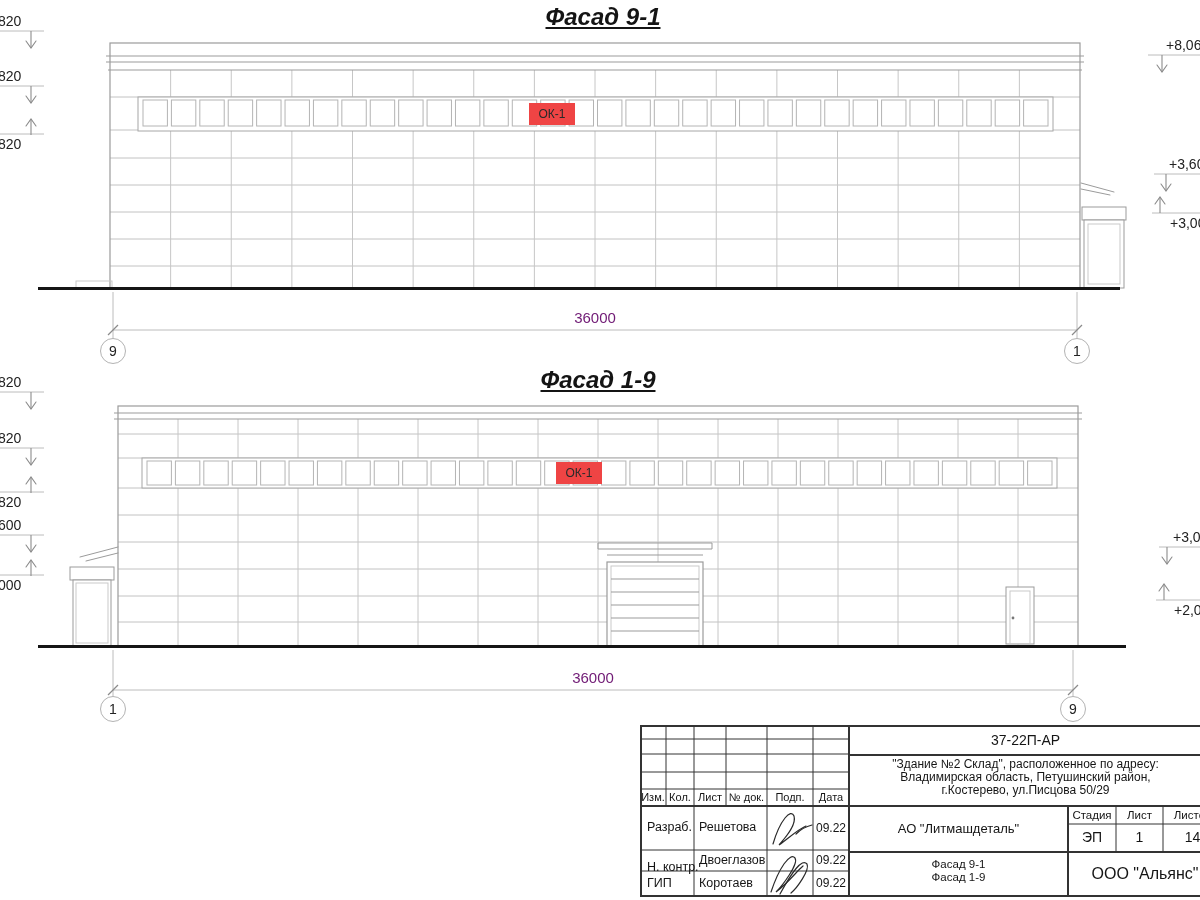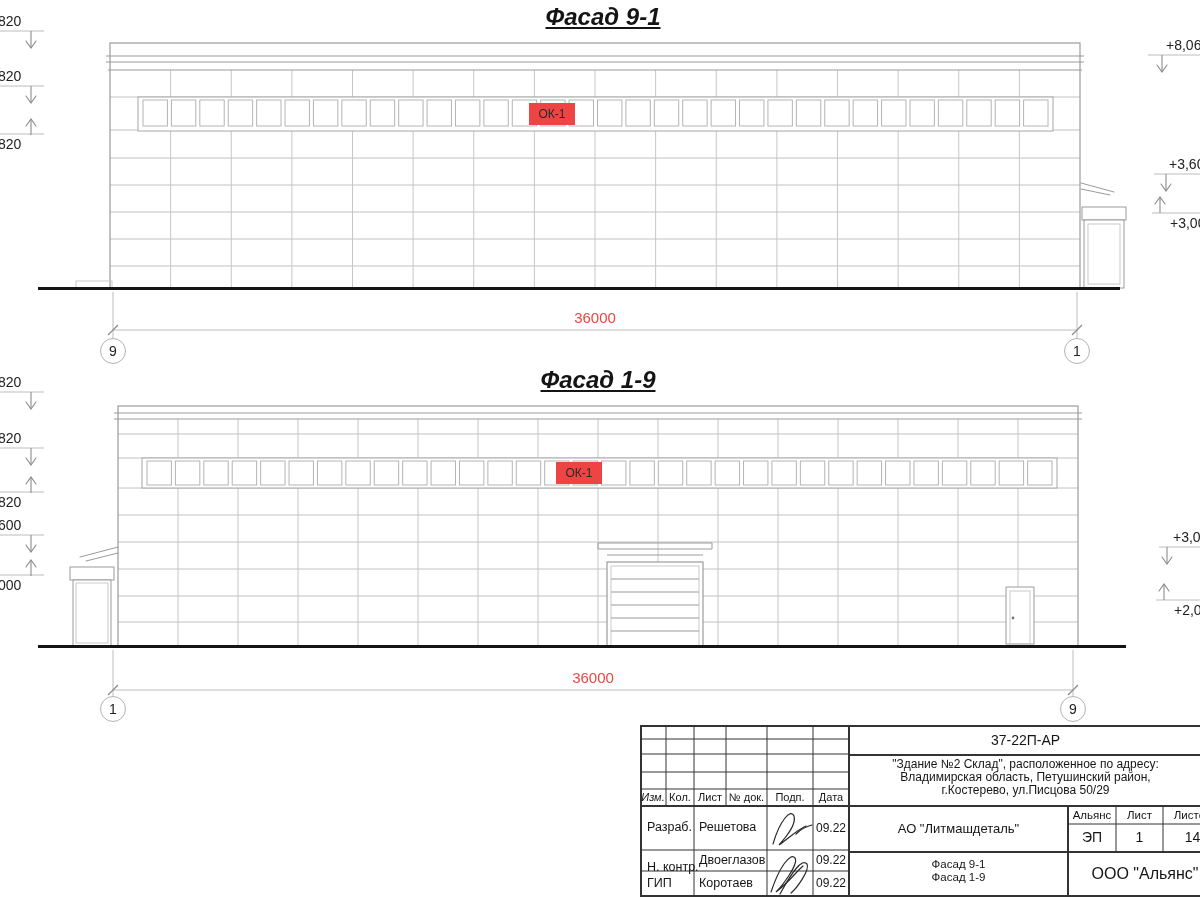--- a/index.html
+++ b/index.html
@@ -3,21 +3,21 @@
 <meta charset="utf-8">
 <style>
   html,body{margin:0;padding:0;background:#fff;}
   .sheet{position:relative;width:1200px;height:900px;background:#fff;overflow:hidden;
          font-family:"Liberation Sans",sans-serif;}
   #lw{position:absolute;left:0;top:0;}
   .ftitle{position:absolute;width:400px;text-align:center;
           font-family:"Liberation Sans",sans-serif;font-style:italic;font-weight:700;
           font-size:24px;text-decoration:underline;color:#141414;}
   .mark{position:absolute;font-size:14px;line-height:16px;color:#222;white-space:nowrap;}
-  .dimtext{position:absolute;width:200px;text-align:center;font-size:15px;color:#ef4444;}
+  .dimtext{position:absolute;width:200px;text-align:center;font-size:15px;color:#701a75;}
   .axis{position:absolute;width:24px;height:24px;border:1px solid #b3b3b3;border-radius:50%;
         background:#fff;display:flex;align-items:center;justify-content:center;
         font-size:14px;color:#232323;}
   .bandlabel{position:absolute;background:#ef4444;display:flex;align-items:center;
              justify-content:center;font-size:12px;color:#2a2a2a;}
   .sc{position:absolute;display:flex;align-items:center;justify-content:center;
       text-align:center;color:#151515;line-height:1.08;}
   .scl{justify-content:flex-start;text-align:left;padding-left:2px;}
 </style>
 </head>
@@ -288,40 +288,40 @@
   <div class="mark" style="left:-2px;top:577px;">000</div>
 
   <div class="mark" style="left:1173px;top:529px;">+3,0</div>
   <div class="mark" style="left:1174px;top:602px;">+2,0</div>
 
   <div class="sc" style="left:851px;top:729px;width:349px;height:24px;font-size:14px;">37-22П-АР</div>
   <div class="sc" style="left:851px;top:757px;width:349px;height:14px;font-size:12px;">"Здание №2 Склад", расположенное по адресу:</div>
   <div class="sc" style="left:851px;top:770px;width:349px;height:14px;font-size:12px;">Владимирская область, Петушинский район,</div>
   <div class="sc" style="left:851px;top:783px;width:349px;height:14px;font-size:12px;">г.Костерево, ул.Писцова 50/29</div>
 
-  <div class="sc" style="left:640px;top:790px;width:26px;height:15px;font-size:11px;font-style:italic;">Изм.</div>
+  <div class="sc" style="left:640px;top:790px;width:26px;height:15px;font-size:11px;">Изм.</div>
   <div class="sc" style="left:666px;top:790px;width:28px;height:15px;font-size:11px;">Кол.</div>
   <div class="sc" style="left:694px;top:790px;width:32px;height:15px;font-size:11px;">Лист</div>
   <div class="sc" style="left:726px;top:790px;width:41px;height:15px;font-size:11px;">№ док.</div>
   <div class="sc" style="left:767px;top:790px;width:46px;height:15px;font-size:11px;">Подп.</div>
   <div class="sc" style="left:813px;top:790px;width:36px;height:15px;font-size:11px;">Дата</div>
 
   <div class="sc scl" style="left:645px;top:806px;width:52px;height:44px;font-size:12.5px;">Разраб.</div>
   <div class="sc scl" style="left:697px;top:806px;width:70px;height:44px;font-size:12.5px;">Решетова</div>
   <div class="sc" style="left:813px;top:806px;width:36px;height:44px;font-size:12px;">09.22</div>
   <div class="sc scl" style="left:645px;top:850px;width:52px;height:36px;font-size:12.5px;">Н. контр.</div>
   <div class="sc scl" style="left:697px;top:850px;width:70px;height:21px;font-size:12.5px;">Двоеглазов</div>
   <div class="sc" style="left:813px;top:850px;width:36px;height:21px;font-size:12px;">09.22</div>
   <div class="sc scl" style="left:645px;top:871px;width:52px;height:25px;font-size:12.5px;">ГИП</div>
   <div class="sc scl" style="left:697px;top:871px;width:70px;height:25px;font-size:12.5px;text-align:center;">Коротаев</div>
   <div class="sc" style="left:813px;top:871px;width:36px;height:25px;font-size:12px;">09.22</div>
 
   <div class="sc" style="left:851px;top:806px;width:215px;height:46px;font-size:13px;">АО "Литмашдеталь"</div>
 
-  <div class="sc" style="left:1068px;top:806px;width:48px;height:18px;font-size:11.5px;">Альянс</div>
+  <div class="sc" style="left:1068px;top:806px;width:48px;height:18px;font-size:11.5px;">Стадия</div>
   <div class="sc" style="left:1116px;top:806px;width:47px;height:18px;font-size:11.5px;">Лист</div>
   <div class="sc" style="left:1163px;top:806px;width:59px;height:18px;font-size:11.5px;">Листов</div>
   <div class="sc" style="left:1068px;top:824px;width:48px;height:28px;font-size:14px;">ЭП</div>
   <div class="sc" style="left:1116px;top:824px;width:47px;height:28px;font-size:14px;">1</div>
   <div class="sc" style="left:1163px;top:824px;width:59px;height:28px;font-size:14px;">14</div>
 
   <div class="sc" style="left:851px;top:858px;width:215px;height:13px;font-size:11.5px;">Фасад 9-1</div>
   <div class="sc" style="left:851px;top:871px;width:215px;height:13px;font-size:11.5px;">Фасад 1-9</div>
   <div class="sc" style="left:1068px;top:852px;width:154px;height:44px;font-size:16px;">ООО "Альянс"</div>
 </div>

